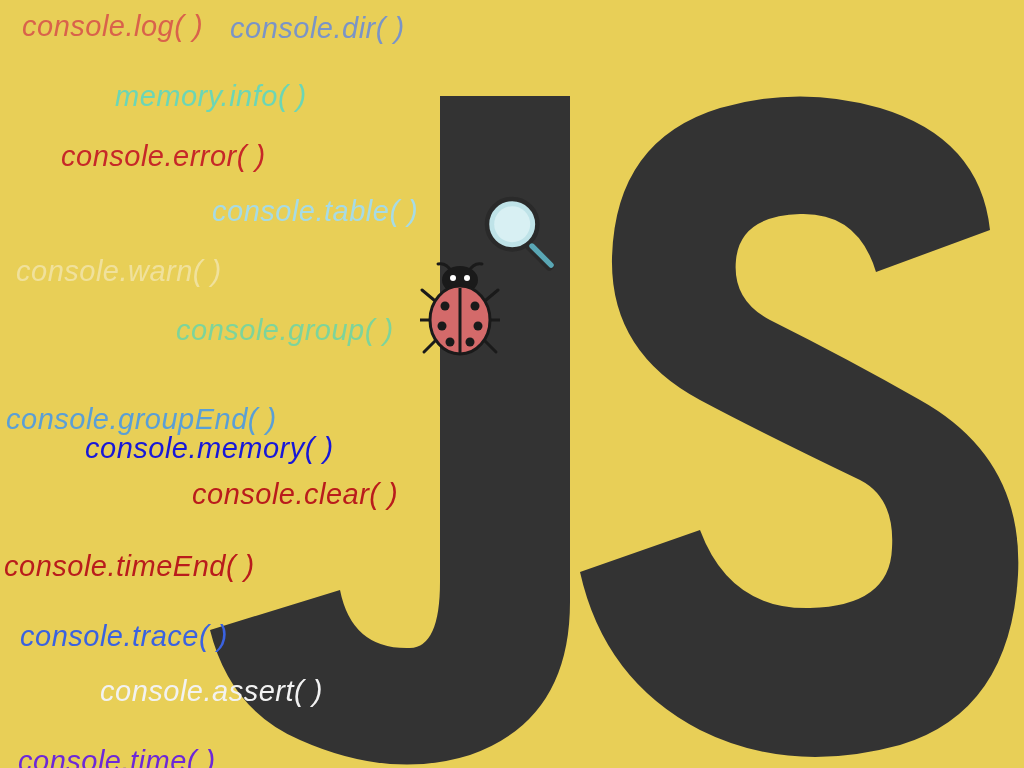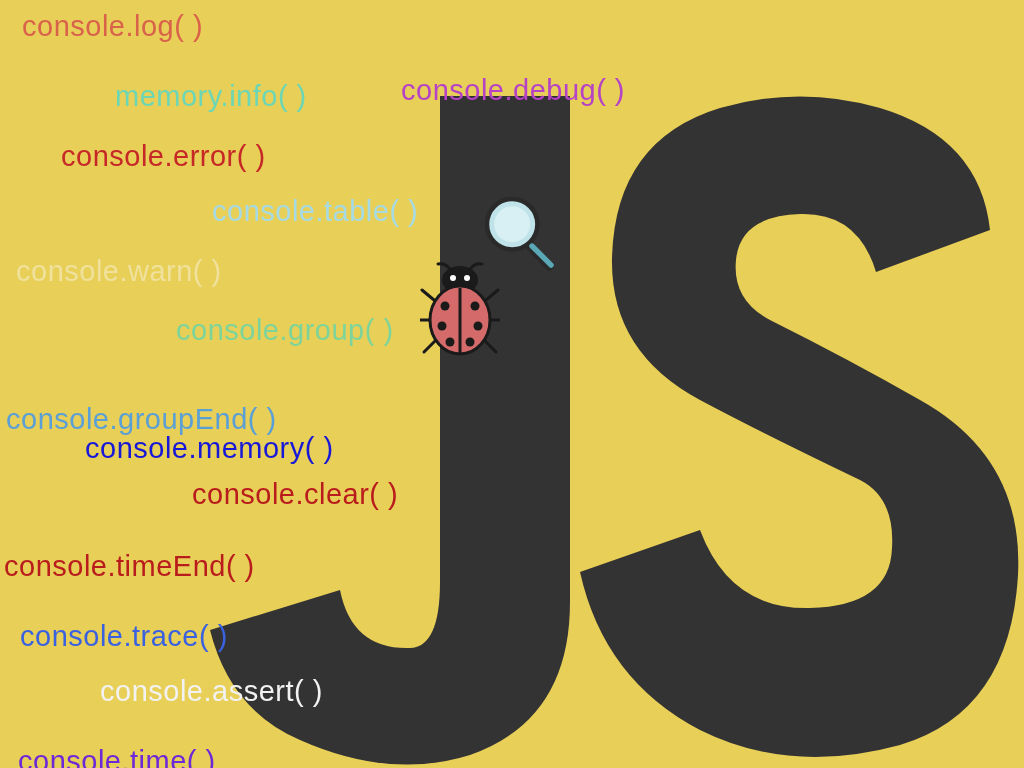--- a/index.html
+++ b/index.html
@@ -8,20 +8,21 @@
     width: 1024px;
     height: 768px;
     overflow: hidden;
     background: #e8cf57;
     font-family: "Comic Sans MS", "Comic Sans", "Chalkboard SE", "Marker Felt", cursive, sans-serif;
   }
   .stage {
     position: relative;
     width: 1024px;
     height: 768px;
+    font-style: italic;
   }
   .js-bg {
     position: absolute;
     top: 0;
     left: 0;
     width: 1024px;
     height: 768px;
     pointer-events: none;
   }
   .method {
@@ -120,21 +121,21 @@
 
     <circle cx="25" cy="46" r="4.5" fill="#1a1a1a"></circle>
     <circle cx="55" cy="46" r="4.5" fill="#1a1a1a"></circle>
     <circle cx="22" cy="66" r="4.5" fill="#1a1a1a"></circle>
     <circle cx="58" cy="66" r="4.5" fill="#1a1a1a"></circle>
     <circle cx="30" cy="82" r="4.5" fill="#1a1a1a"></circle>
     <circle cx="50" cy="82" r="4.5" fill="#1a1a1a"></circle>
   </svg>
 
   <div class="method" style="left:22px; top:10px; color:#d9624b;">console.log( )</div>
-  <div class="method" style="left:401px; top:74px; color:#b642c6;">console.debug( )</div>
+  <div class="method" style="left:230px; top:12px; color:#7a94c7;">console.dir( )</div>
   <div class="method" style="left:115px; top:80px; color:#6cd6b5;">memory.info( )</div>
   <div class="method" style="left:14px; top:140px; color:#c62828;margin-left:47px;">console.error( )</div>
   <div class="method" style="left:212px; top:195px; color:#a6dbe6;">console.table( )</div>
   <div class="method" style="left:16px; top:255px; color:#f0e19c;">console.warn( )</div>
   <div class="method" style="left:176px; top:314px; color:#7dd49b;">console.group( )</div>
   <div class="method" style="left:6px; top:372px; color:#5a9fd6;margin-top:31px;">console.groupEnd( )</div>
   <div class="method" style="left:85px; top:432px; color:#1818d8;">console.memory( )</div>
   <div class="method" style="left:192px; top:478px; color:#b91c1c;">console.clear( )</div>
   <div class="method" style="left:4px; top:550px; color:#b91c1c;">console.timeEnd( )</div>
   <div class="method" style="left:20px; top:620px; color:#3a62e0;">console.trace( )</div>

